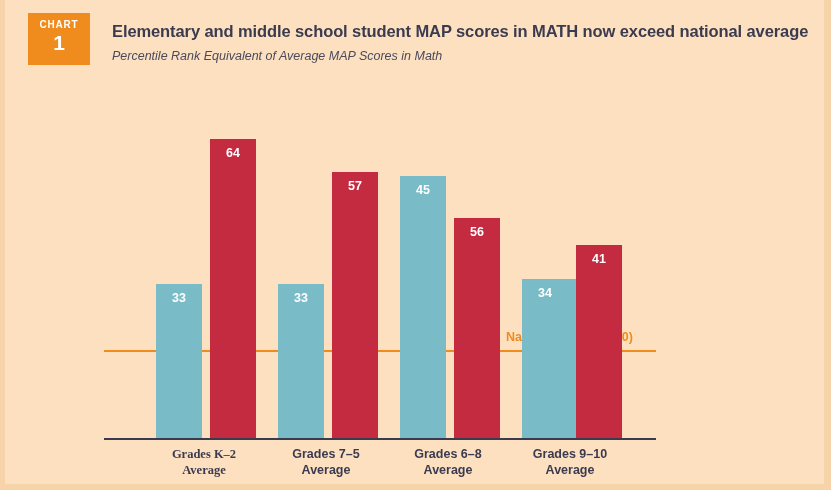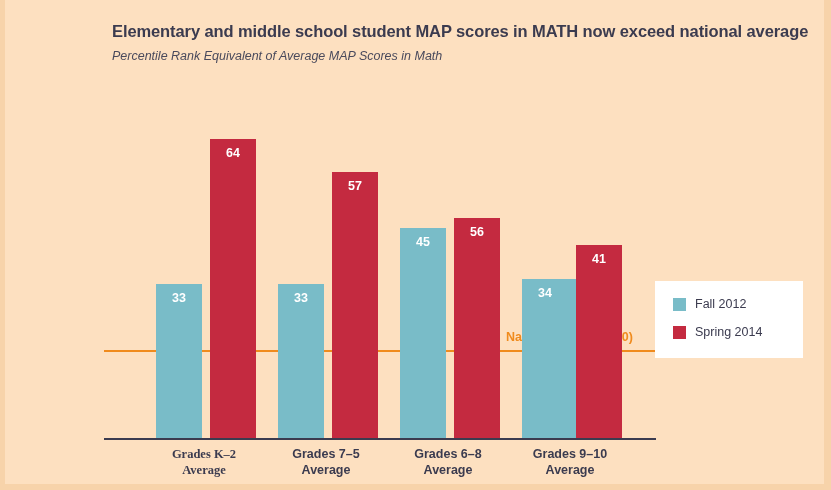--- a/index.html
+++ b/index.html
@@ -199,20 +199,24 @@
 </head>
 <body>
 
 <div class="page">
 
   <div class="strip-left"></div>
   <div class="strip-right"></div>
   <div class="strip-bottom"></div>
 
   <div class="header">
+    <div class="chart-badge">
+      <div class="badge-label">CHART</div>
+      <div class="badge-number">1</div>
+    </div>
     <div class="title-block">
       <p class="title"><span>Elementary and middle school student MAP scores in </span><span class="emph">MATH</span><span> now exceed national average</span></p>
       <p class="subtitle">Percentile Rank Equivalent of Average MAP Scores in Math</p>
     </div>
   </div>
 
   <div class="plot">
 
     <div class="axis-line"></div>
 
@@ -231,21 +235,21 @@
     <div class="group" style="left: 162px;">
       <div class="bar fall" style="height: 154px;">
         <span class="val">33</span>
       </div>
       <div class="bar spring" style="height: 266px;">
         <span class="val">57</span>
       </div>
     </div>
 
     <div class="group" style="left: 284px;">
-      <div class="bar fall" style="height: 210px;">
+      <div class="bar fall" style="height: 262px;">
         <span class="val">45</span>
       </div>
       <div class="bar spring" style="height: 220px;">
         <span class="val">56</span>
       </div>
     </div>
 
     <div class="group" style="left: 406px;">
       <div class="bar fall" style="height: 159px; padding-left: 13px;">
         <span class="val">34</span>
@@ -267,24 +271,14 @@
       <div>Grades 6–8</div>
       <div>Average</div>
     </div>
     <div class="cat-label" style="left: 406px;">
       <div>Grades 9–10</div>
       <div>Average</div>
     </div>
 
   </div>
 
-  <div class="legend">
-    <div class="legend-item">
-      <span class="legend-swatch" style="background:#79bcc8;"></span>
-      <span class="legend-text">Fall 2012</span>
-    </div>
-    <div class="legend-item">
-      <span class="legend-swatch" style="background:#c42a40;"></span>
-      <span class="legend-text">Spring 2014</span>
-    </div>
-  </div>
 
 </div>
 
 </body></html>

